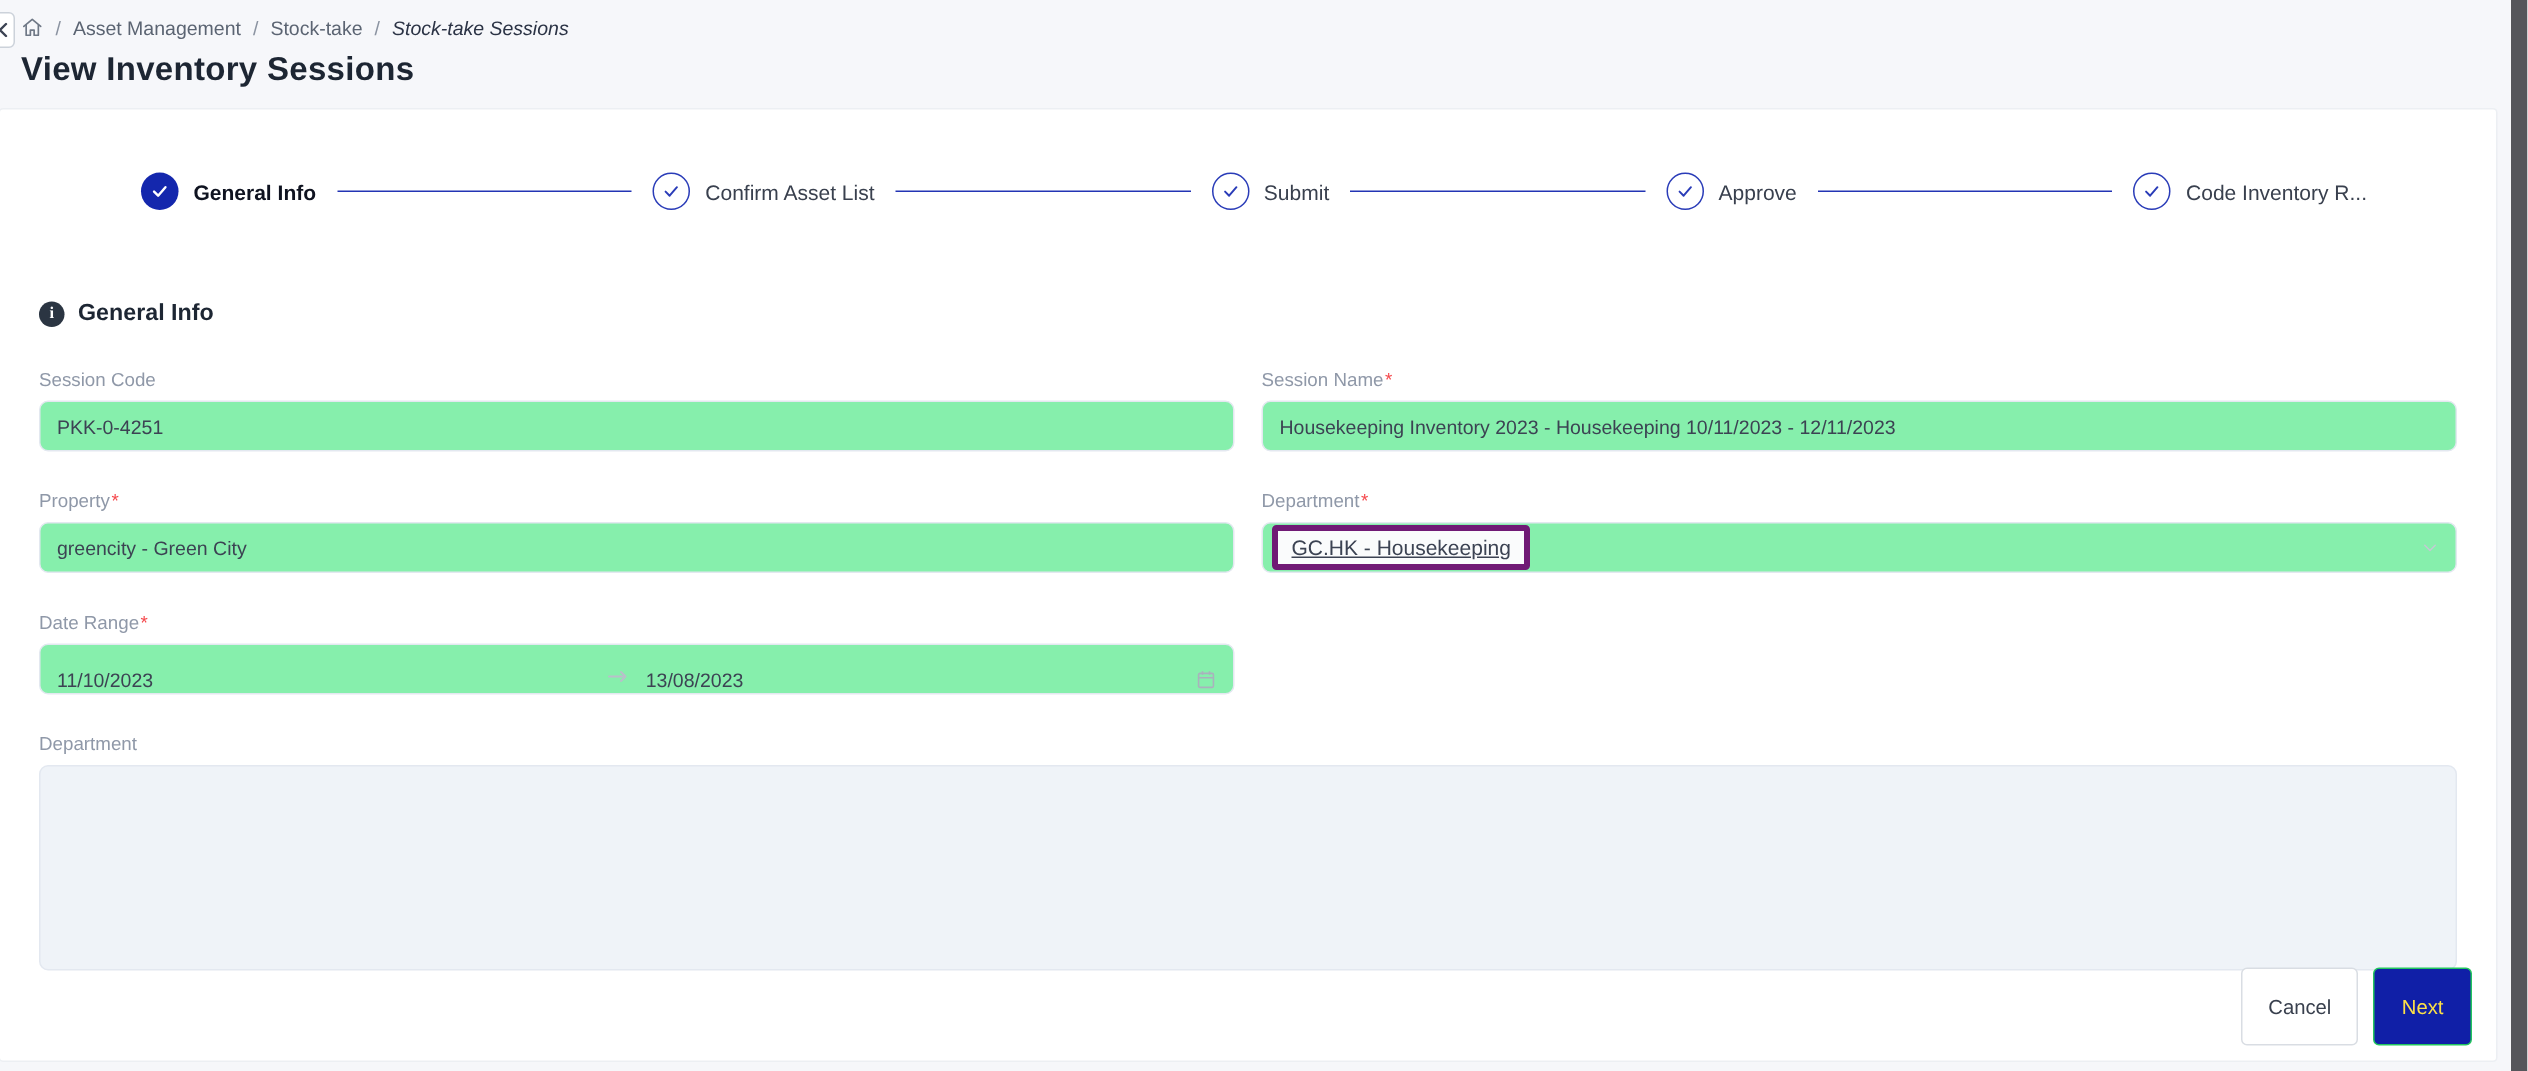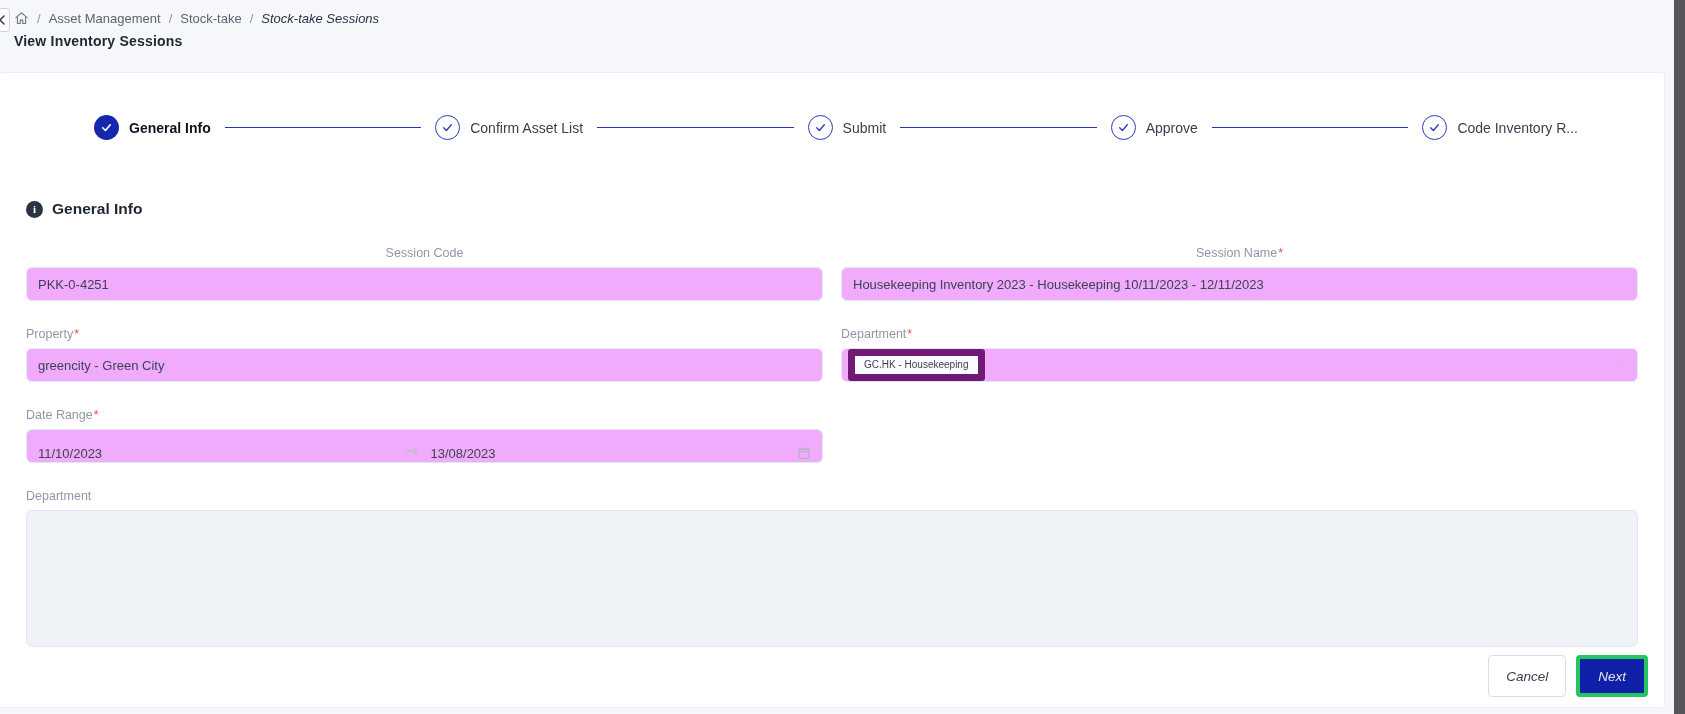--- a/index.html
+++ b/index.html
@@ -27,21 +27,21 @@
 
   .page { margin-right: 11px; position: relative; height: 714px; }
 
   
   .header { padding: 11px 16px 0 14px; }
   .breadcrumb { display: flex; align-items: center; gap: 8px; font-size: 13px; color: #6f7886; }
   .breadcrumb .home { display: flex; align-items: center; color: #6f7886; cursor: pointer; }
   .breadcrumb .sep { color: #8b93a1; }
   .breadcrumb .crumb { color: #5b6472; cursor: pointer; }
   .breadcrumb .crumb.current { color: #2b3345; font-style: italic; }
-  .page-title { margin-top: 7px; font-size: 14px; font-weight: 700; color: #1d2633; letter-spacing: .2px; }
+  .page-title { margin-top: 7px; font-size: 22px; font-weight: 700; color: #1d2633; letter-spacing: .2px; }
 
   
   .card {
     position: absolute; left: 0; right: 10px; top: 73px; height: 634px;
     background: #ffffff; border-radius: 2px; padding: 0 16px;
     box-shadow: 0 0 0 1px rgba(230,233,238,.6);
   }
 
   
   .stepper { display: flex; align-items: center; margin: 42px 70px 0 78px; }
@@ -61,55 +61,54 @@
   .info-icon {
     width: 17px; height: 17px; border-radius: 50%; background: #2b3542; color: #fff;
     display: flex; align-items: center; justify-content: center;
     font-size: 11px; font-weight: 700; font-family: "Liberation Serif", serif;
   }
   .section-title { font-size: 15.5px; font-weight: 700; color: #1d2633; }
 
   
   .form { margin-top: 28px; padding: 0 10px; }
   .row { display: grid; grid-template-columns: 1fr 1fr; column-gap: 18px; margin-top: 26px; }
-  .row:first-child { margin-top: 0; text-align: center; }
+  .row:first-child { margin-top: 0; }
   .f-label { font-size: 12.5px; color: #8f98a8; margin-bottom: 7px; }
   .req { color: #f5494d; margin-left: 1px; }
   .input {
-    height: 33px; background: #f0abfc; border: 1px solid #e3e8f0; border-radius: 6px;
+    height: 33px; background: #86efac; border: 1px solid #e3e8f0; border-radius: 6px;
     display: flex; align-items: center; padding: 16px 11px;
     font-size: 13px; color: #3c4353;
   }
   .chip {
-    background: #fafbfc; border: 7px solid #701a75; border-radius: 3px;
-    padding: 3px 9px; font-size: 10px; color: #3c4353; line-height: 1.2;
+    background: #fafbfc; border: 4px solid #701a75; border-radius: 3px;
+    padding: 3px 9px; font-size: 14px; color: #3c4353; line-height: 1.2; text-decoration: underline;
   }
   .select { justify-content: space-between; padding-left: 6px; }
   .chev { color: #c3c9d4; display: flex; align-items: center; }
   .date-input { display: flex; align-items: flex-start; }
   .date-start { flex: 1; }
   .date-end { flex: 1; padding-left: 12px; }
   .date-arrow { color: #b9bfca; display: flex; align-items: center; }
   .cal-icon { color: #aab1bd; display: flex; align-items: center; }
   .textarea {
     margin-top: 7px; height: 137px; background: #eff3f8; border: 1px solid #e3e8f0;
     border-radius: 6px; padding: 8px 11px; font-size: 13px; color: #3c4353;
   }
   .desc-block { margin-top: 26px; }
 
   
   .footer { position: absolute; right: 16px; bottom: 10px; display: flex; gap: 10px; }
   .btn {
-    height: 42px; border-radius: 4px; font-size: 13.5px; cursor: pointer;
+    height: 52px; border-radius: 4px; font-size: 13.5px; cursor: pointer;
     display: flex; align-items: center; justify-content: center;
     font-family: "Liberation Sans", sans-serif;
-    font-style: italic;
   }
   .btn-default { background: #ffffff; border: 1px solid #d9dde3; color: #39404e; padding: 0 17px; }
-  .btn-primary { background: #101fa7; border: 4px solid #22c55e; color: #e5e5e5; padding: 0 18px; }
+  .btn-primary { background: #101fa7; border: 1px solid #22c55e; color: #fde047; padding: 0 18px; }
 
   svg { display: block; }
 </style>
 </head>
 <body>
 
 <div class="scroll-strip"></div>
 
 <div class="page">
 

